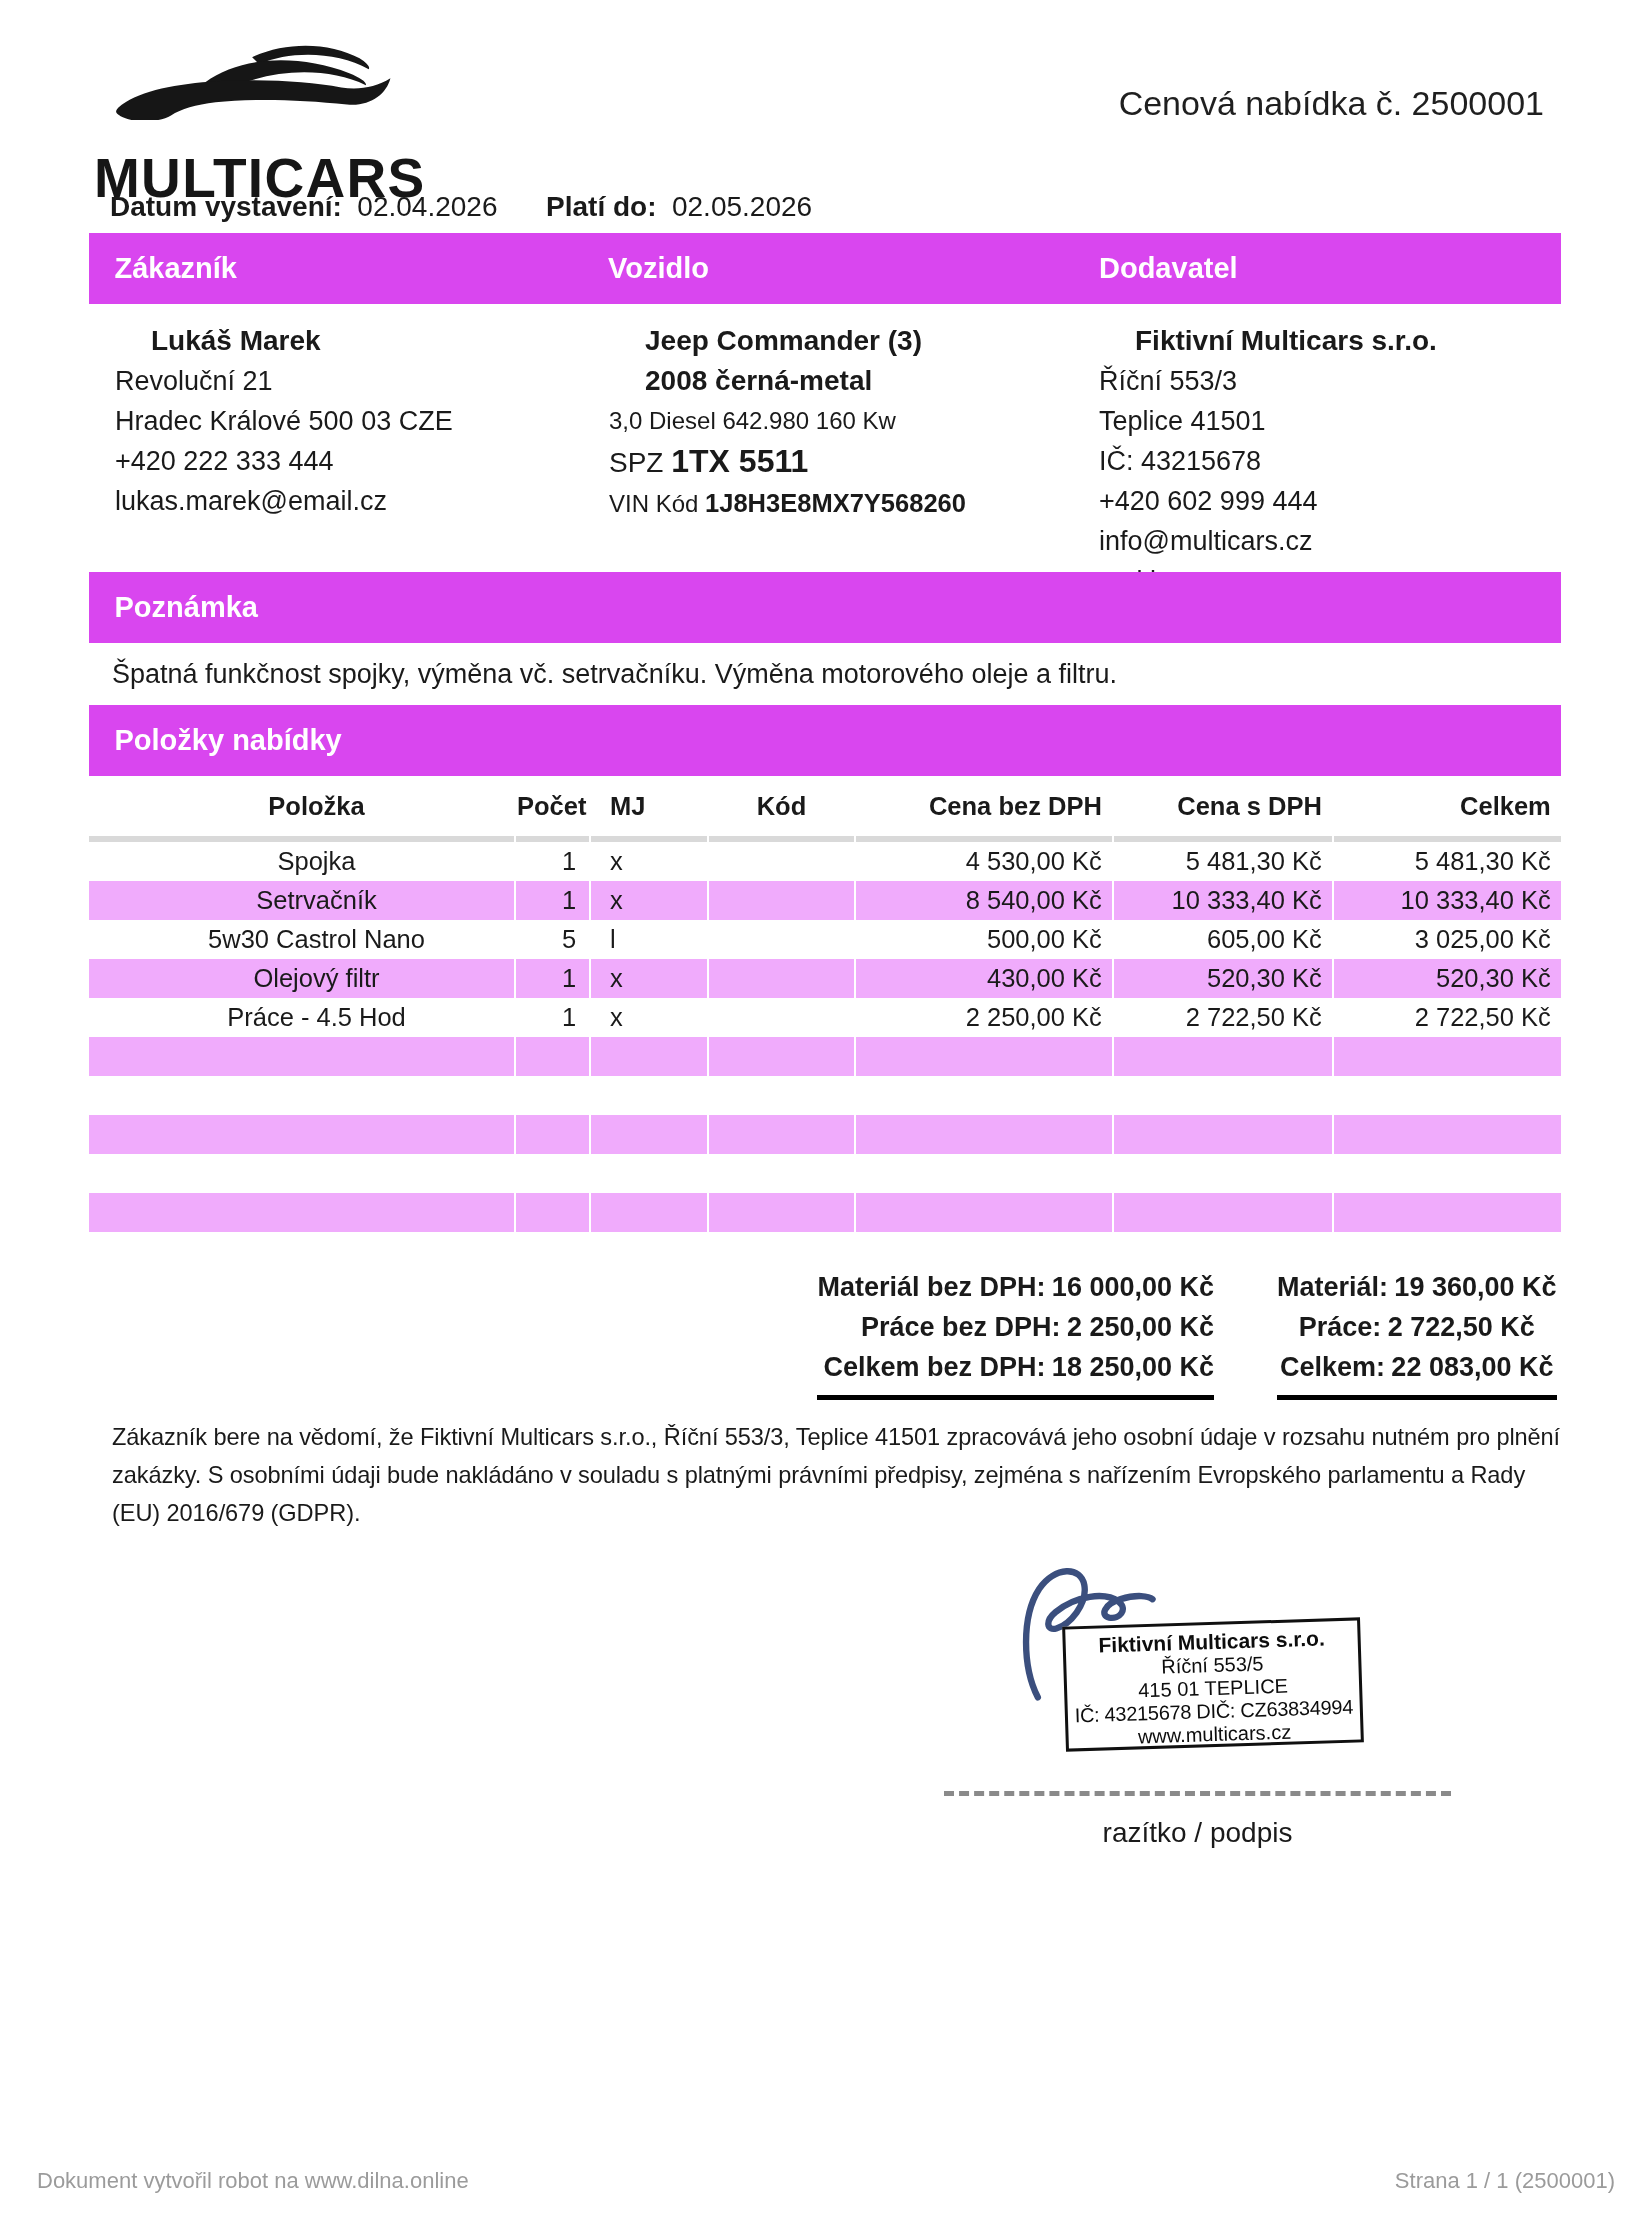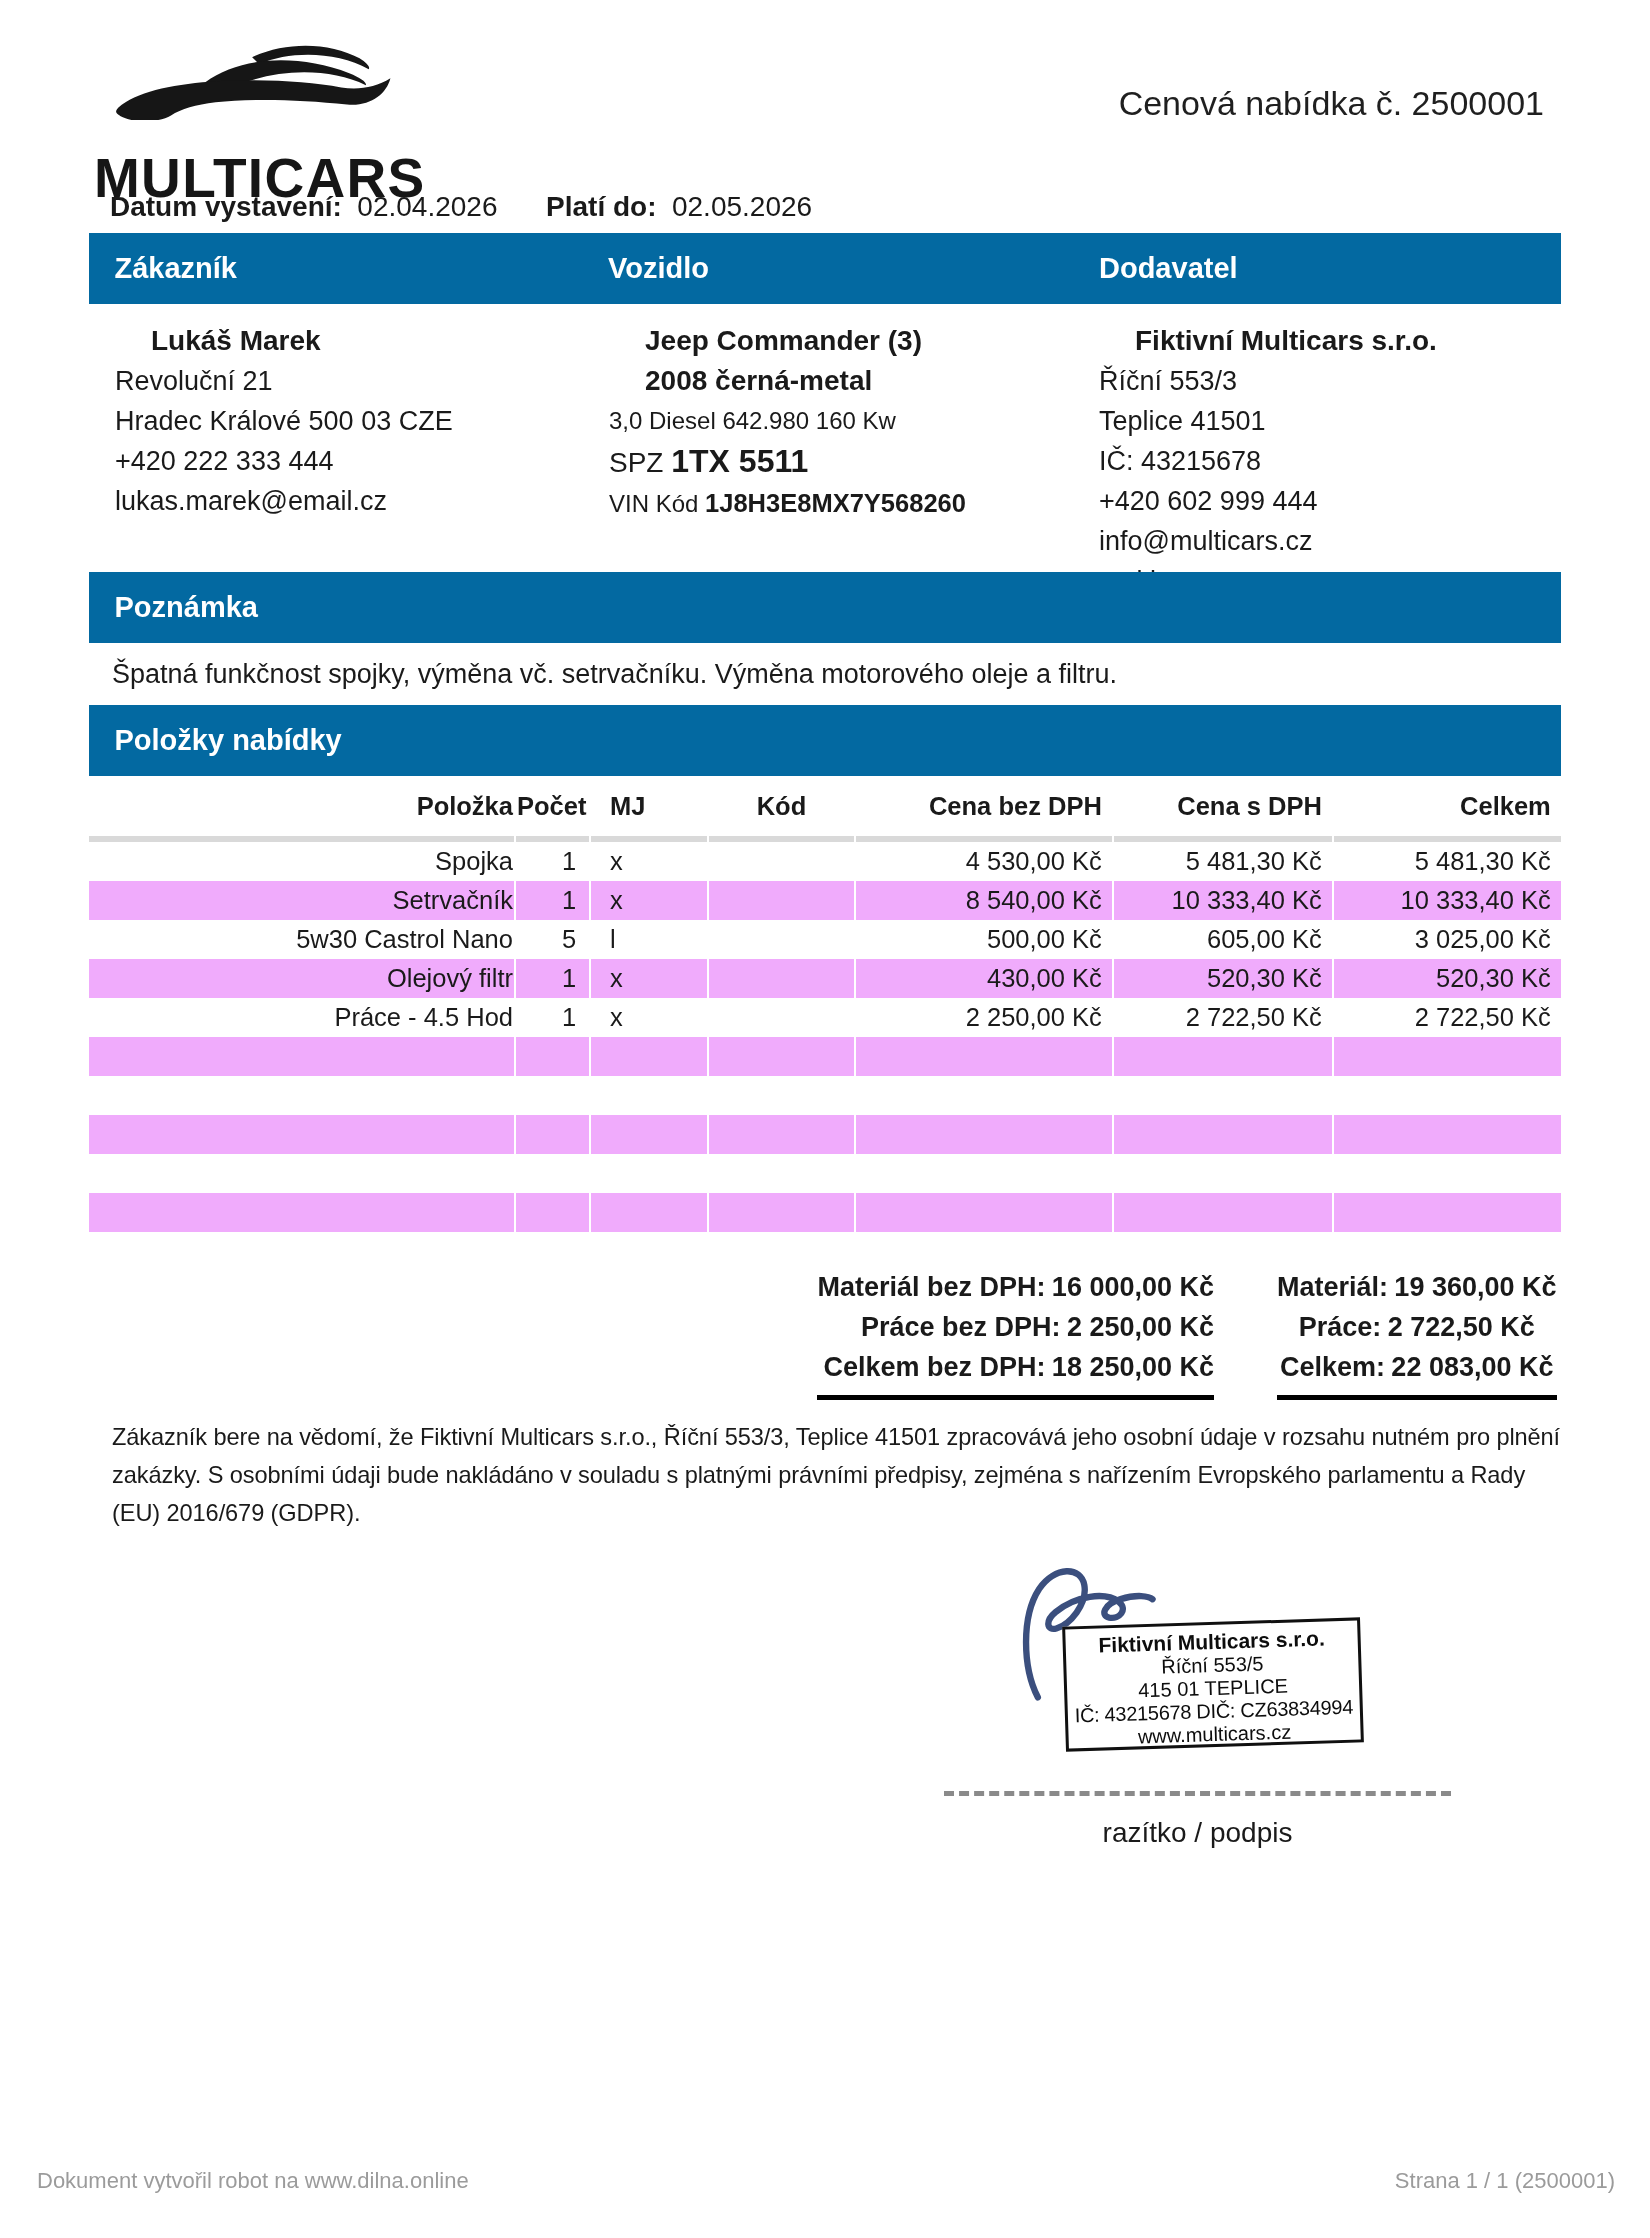--- a/index.html
+++ b/index.html
@@ -18,21 +18,21 @@
   .doc-title{
     position:absolute;right:107px;top:84px;font-size:34px;font-weight:400;color:#1f1f1f;
   }
   .dateline{position:absolute;left:110px;top:191px;font-size:28px;}
   .dateline .lbl{font-weight:bold;}
   .dateline .val{font-weight:400;margin-left:7.7px;}
   .dateline .sep{display:inline-block;width:33px;}
 
   
   .band{
-    position:absolute;left:89px;width:1472px;height:71px;background:#0369a1;
+    position:absolute;left:89px;width:1472px;height:71px;background:#d946ef;
     color:#ffffff;font-size:29px;font-weight:bold;line-height:71px;
   }
   .band .band-label{position:absolute;top:0;}
 
   
   .info-col{position:absolute;top:321px;font-size:27px;line-height:40px;}
   .info-col .name{font-weight:bold;font-size:28px;margin-left:36px;}
   .small-line{font-size:24px;}
   .spz-line{font-size:28px;}
   .spz-line b{font-size:32px;}
@@ -42,21 +42,21 @@
   .note-text{position:absolute;left:112px;top:659px;font-size:27px;}
 
   
   table.items{
     position:absolute;left:89px;top:777px;width:1472px;
     border-collapse:collapse;table-layout:fixed;font-size:25.5px;
   }
   table.items th{font-weight:bold;height:57px;vertical-align:middle;}
   table.items td{height:37px;vertical-align:middle;}
   table.items th,table.items td{overflow:hidden;white-space:nowrap;}
-  table.items .c0{text-align:right;padding-left:31px;}
+  table.items .c0{text-align:center;padding-left:31px;}
   table.items .c1{text-align:right;padding-right:12.8px;}
   table.items .c2{text-align:left;padding-left:19px;}
   table.items .c3{text-align:center;}
   table.items .c4,table.items .c5,table.items .c6{text-align:right;padding-right:10.2px;}
   table.items td:not(.c0),table.items th:not(.c0){border-left:2.6px solid #ffffff;}
   tr.sep td{height:5.7px;background:#d9d9d9;padding:0;}
   tr.row-gray td{background:#f0abfc;}
   tr.row-white td{background:#ffffff;}
 
   

